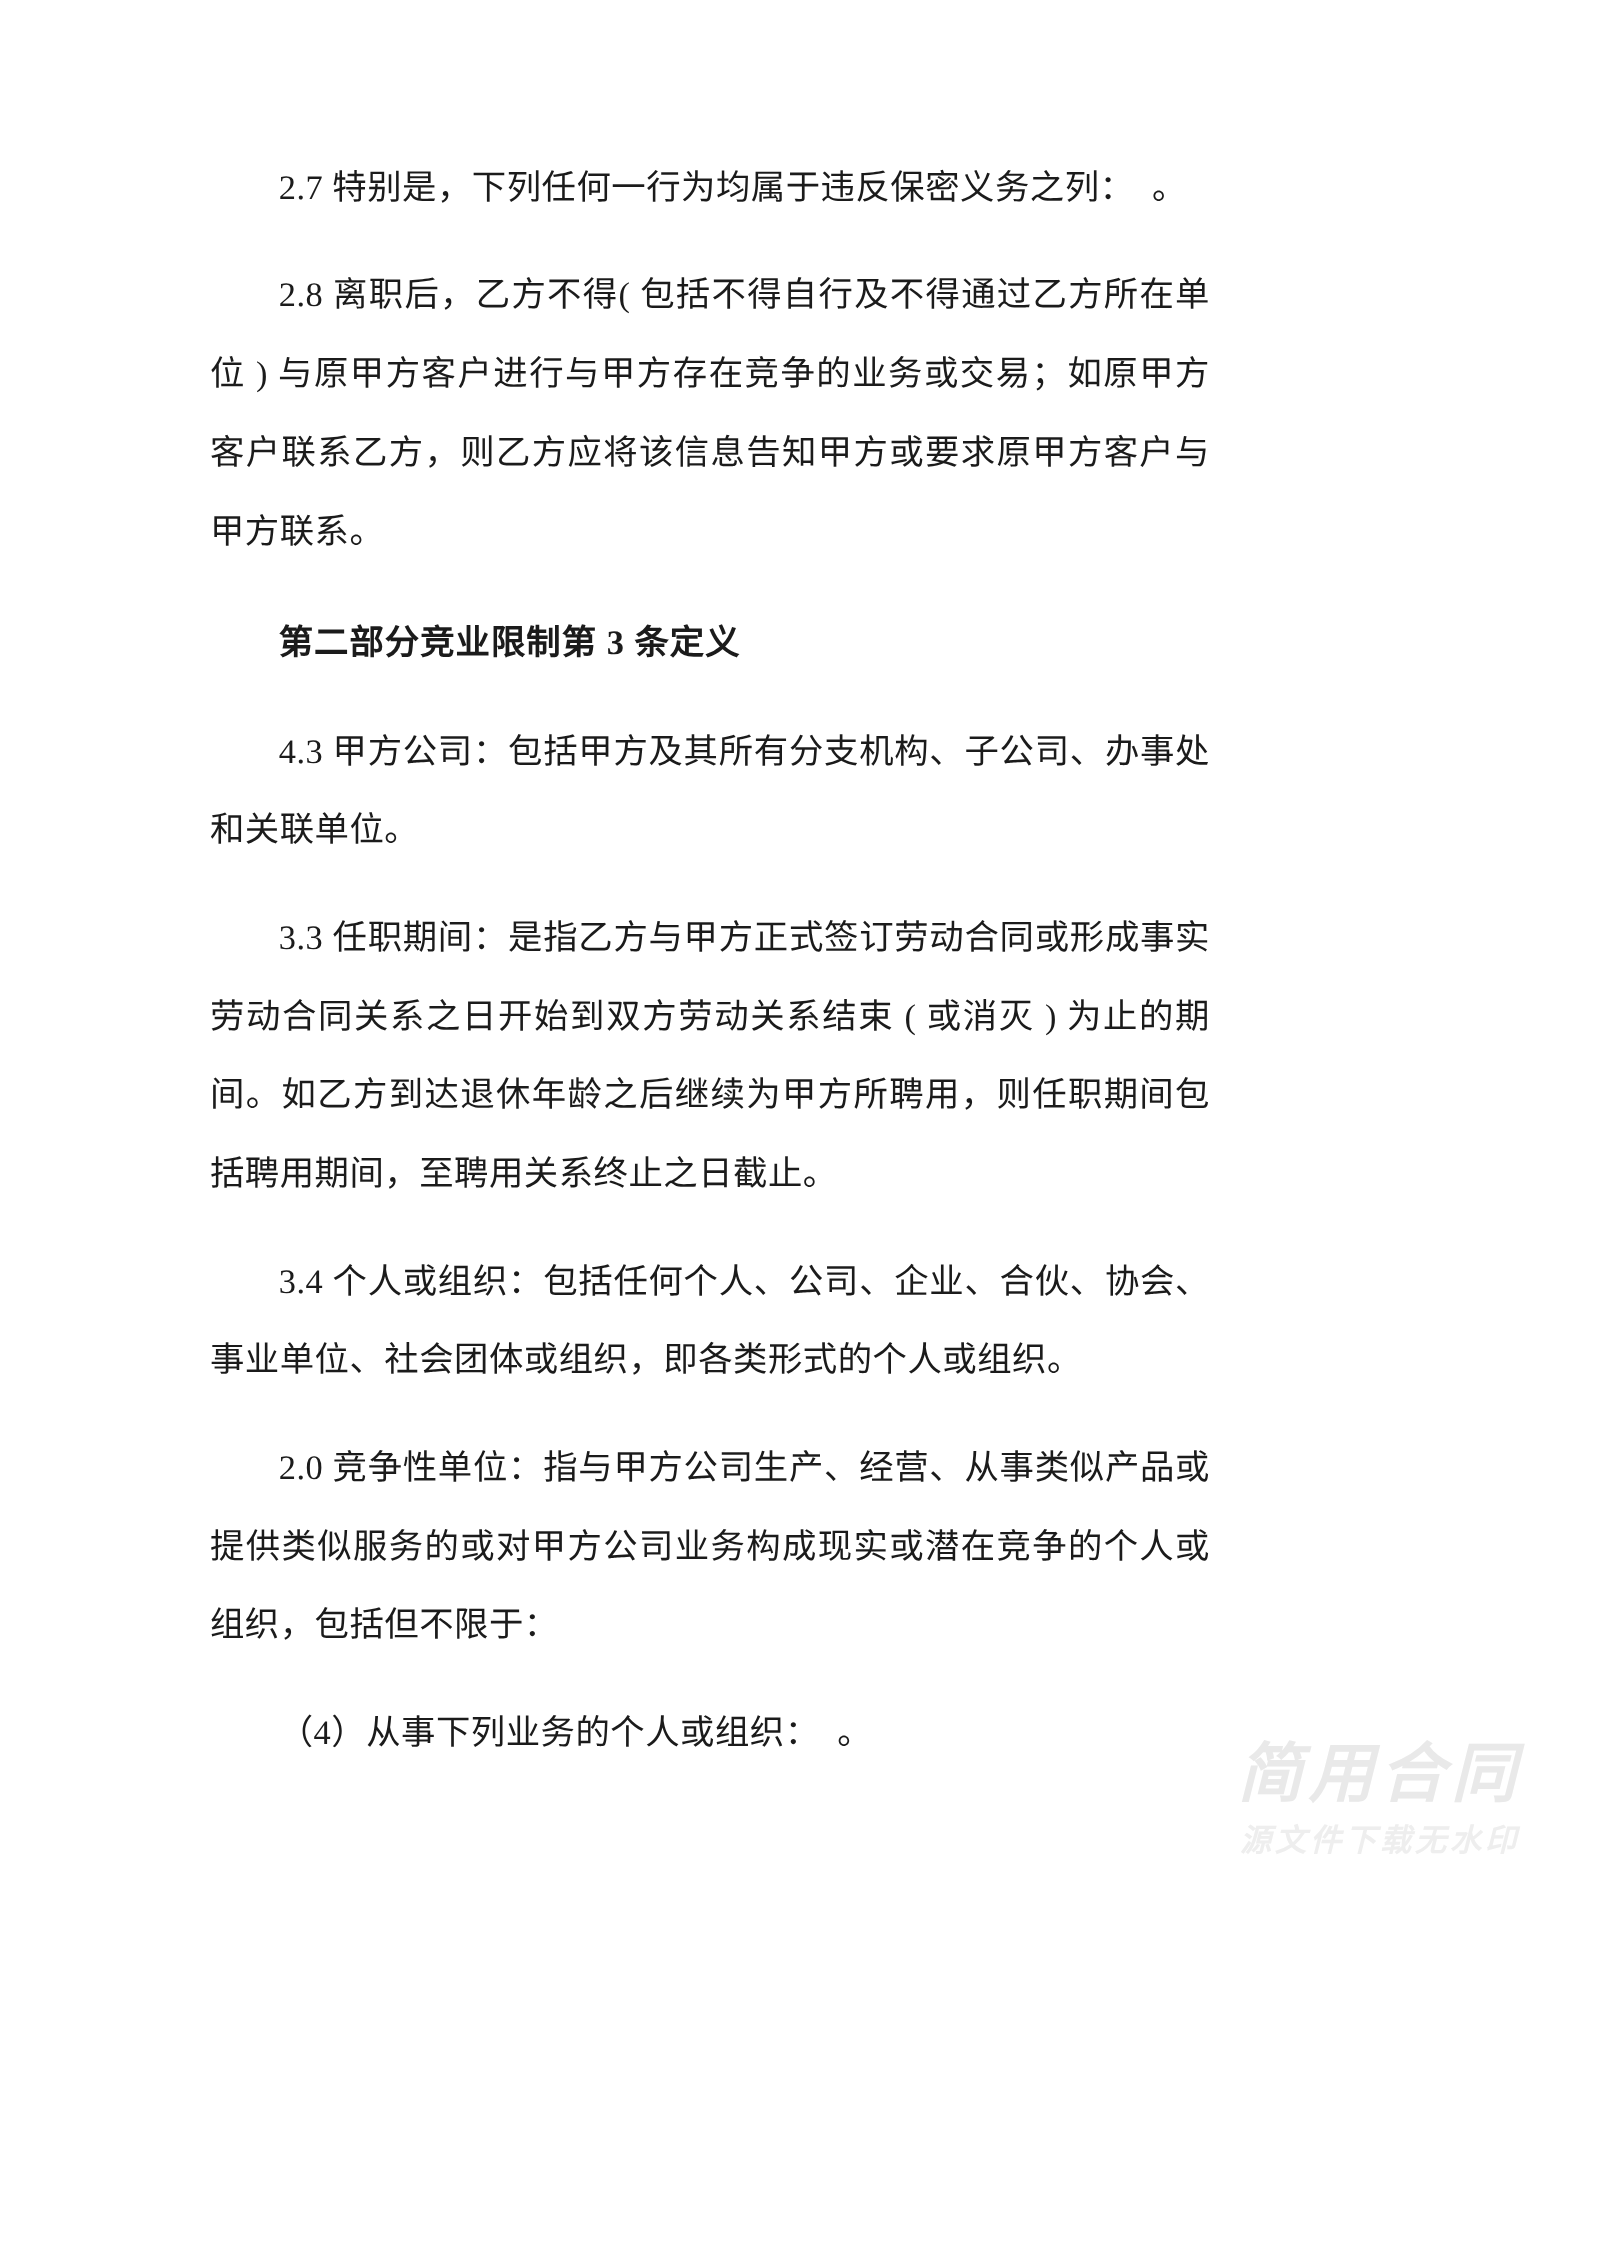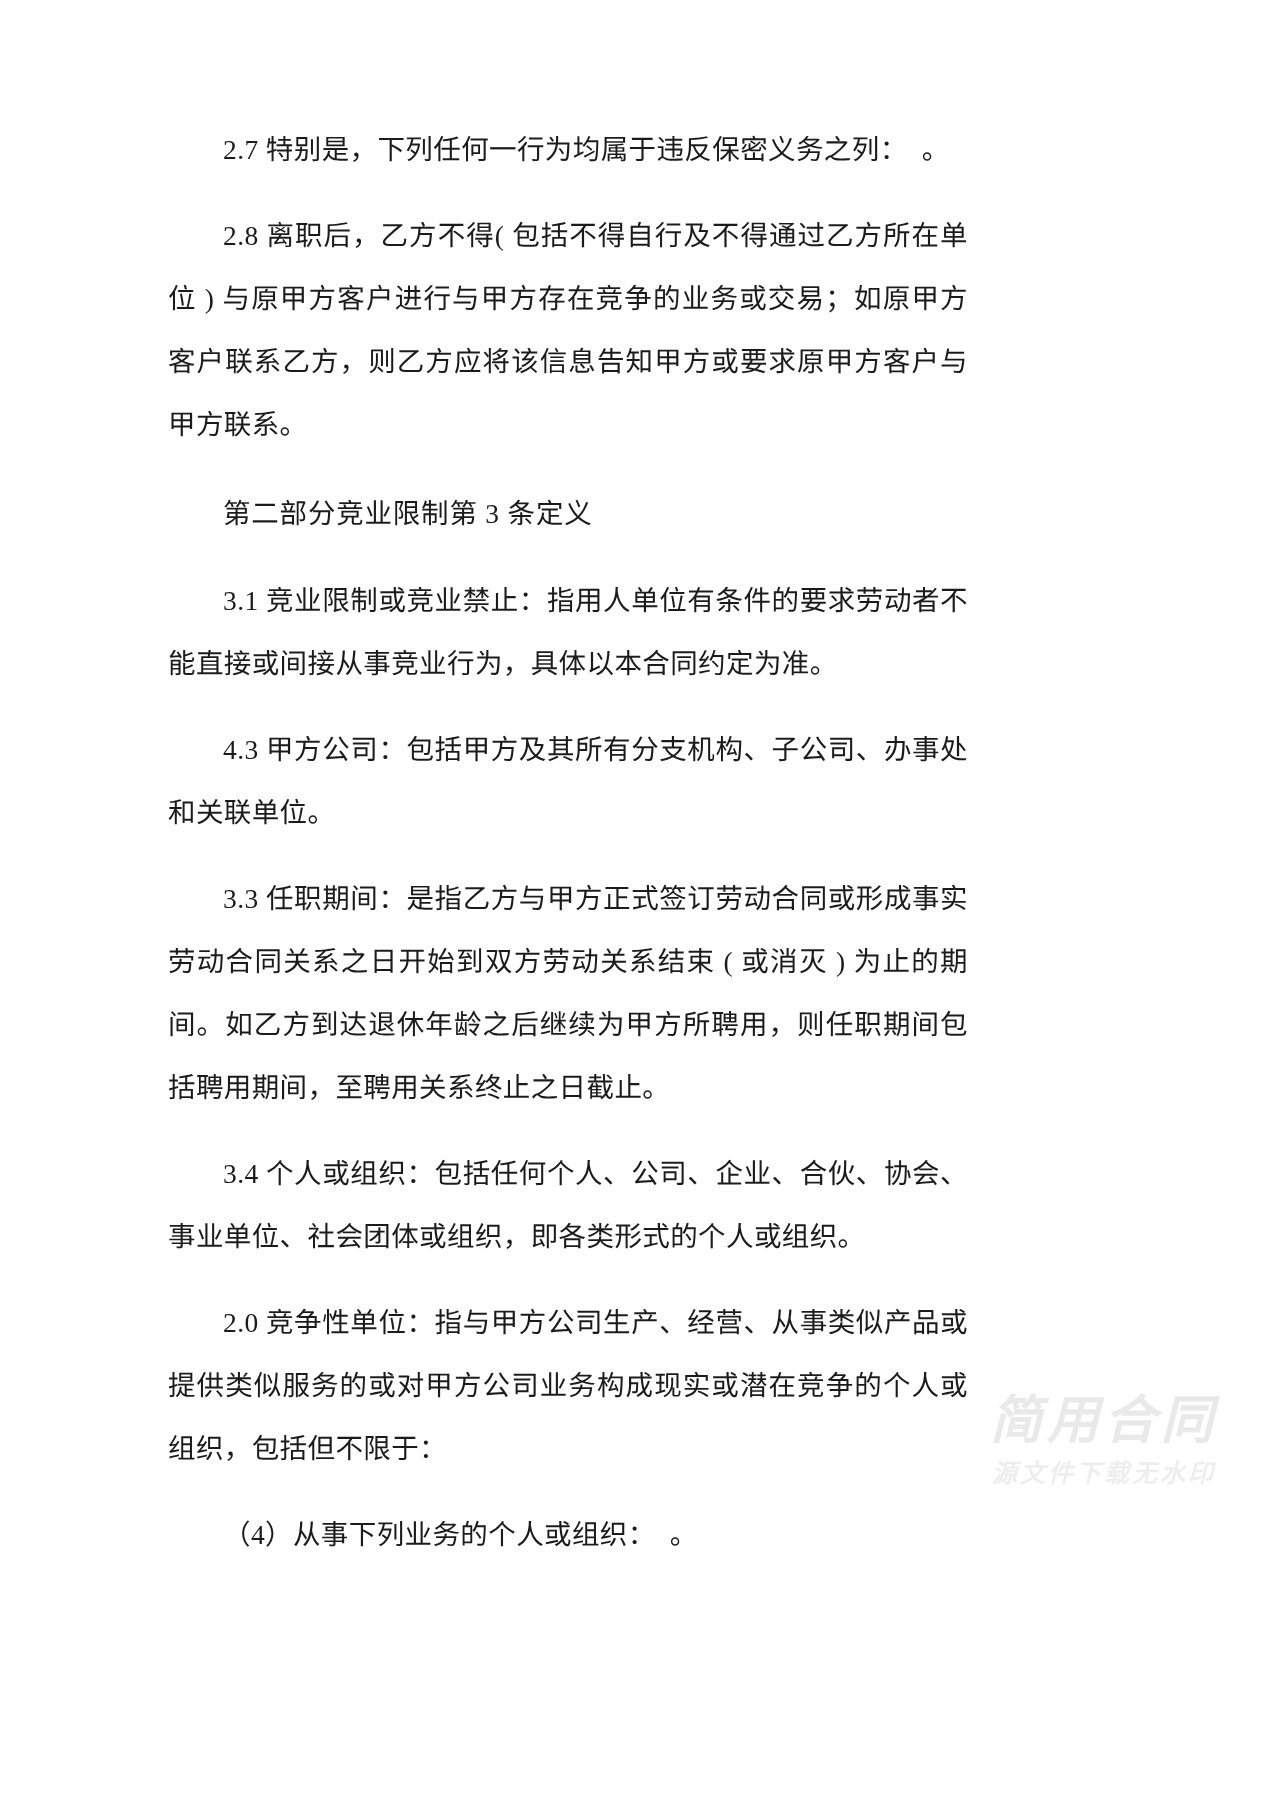--- a/index.html
+++ b/index.html
@@ -35,21 +35,21 @@
     letter-spacing: 0.4px;
     text-align: justify;
     text-justify: inter-character;
     margin: 0 0 23px 0;
     text-indent: 2em;
     white-space: pre-wrap;
     word-break: break-all;
   }
 
   .para.heading {
-    font-weight: normal;
+    font-weight: bold;
     letter-spacing: 0.8px;
     margin: 26px 0 24px 0;
     text-align: left;
     text-indent: 2em;
   }
 
   .para.no-justify {
     text-align: left;
   }
 
@@ -92,21 +92,20 @@
 <div class="page">
 
   <div class="doc-body">
 
     <p class="para no-justify">2.7 特别是，下列任何一行为均属于违反保密义务之列：　。</p>
 
     <p class="para">2.8 离职后，乙方不得( 包括不得自行及不得通过乙方所在单位 ) 与原甲方客户进行与甲方存在竞争的业务或交易；如原甲方客户联系乙方，则乙方应将该信息告知甲方或要求原甲方客户与甲方联系。</p>
 
     <p class="para heading">第二部分竞业限制第 3 条定义</p>
 
-    <p class="para">3.1 竞业限制或竞业禁止：指用人单位有条件的要求劳动者不能直接或间接从事竞业行为，具体以本合同约定为准。</p>
 
     <p class="para">4.3 甲方公司：包括甲方及其所有分支机构、子公司、办事处和关联单位。</p>
 
     <p class="para">3.3 任职期间：是指乙方与甲方正式签订劳动合同或形成事实劳动合同关系之日开始到双方劳动关系结束 ( 或消灭 ) 为止的期间。如乙方到达退休年龄之后继续为甲方所聘用，则任职期间包括聘用期间，至聘用关系终止之日截止。</p>
 
     <p class="para">3.4 个人或组织：包括任何个人、公司、企业、合伙、协会、事业单位、社会团体或组织，即各类形式的个人或组织。</p>
 
     <p class="para">2.0 竞争性单位：指与甲方公司生产、经营、从事类似产品或提供类似服务的或对甲方公司业务构成现实或潜在竞争的个人或组织，包括但不限于：</p>
 
     <p class="para no-justify">（4）从事下列业务的个人或组织：　。</p>

